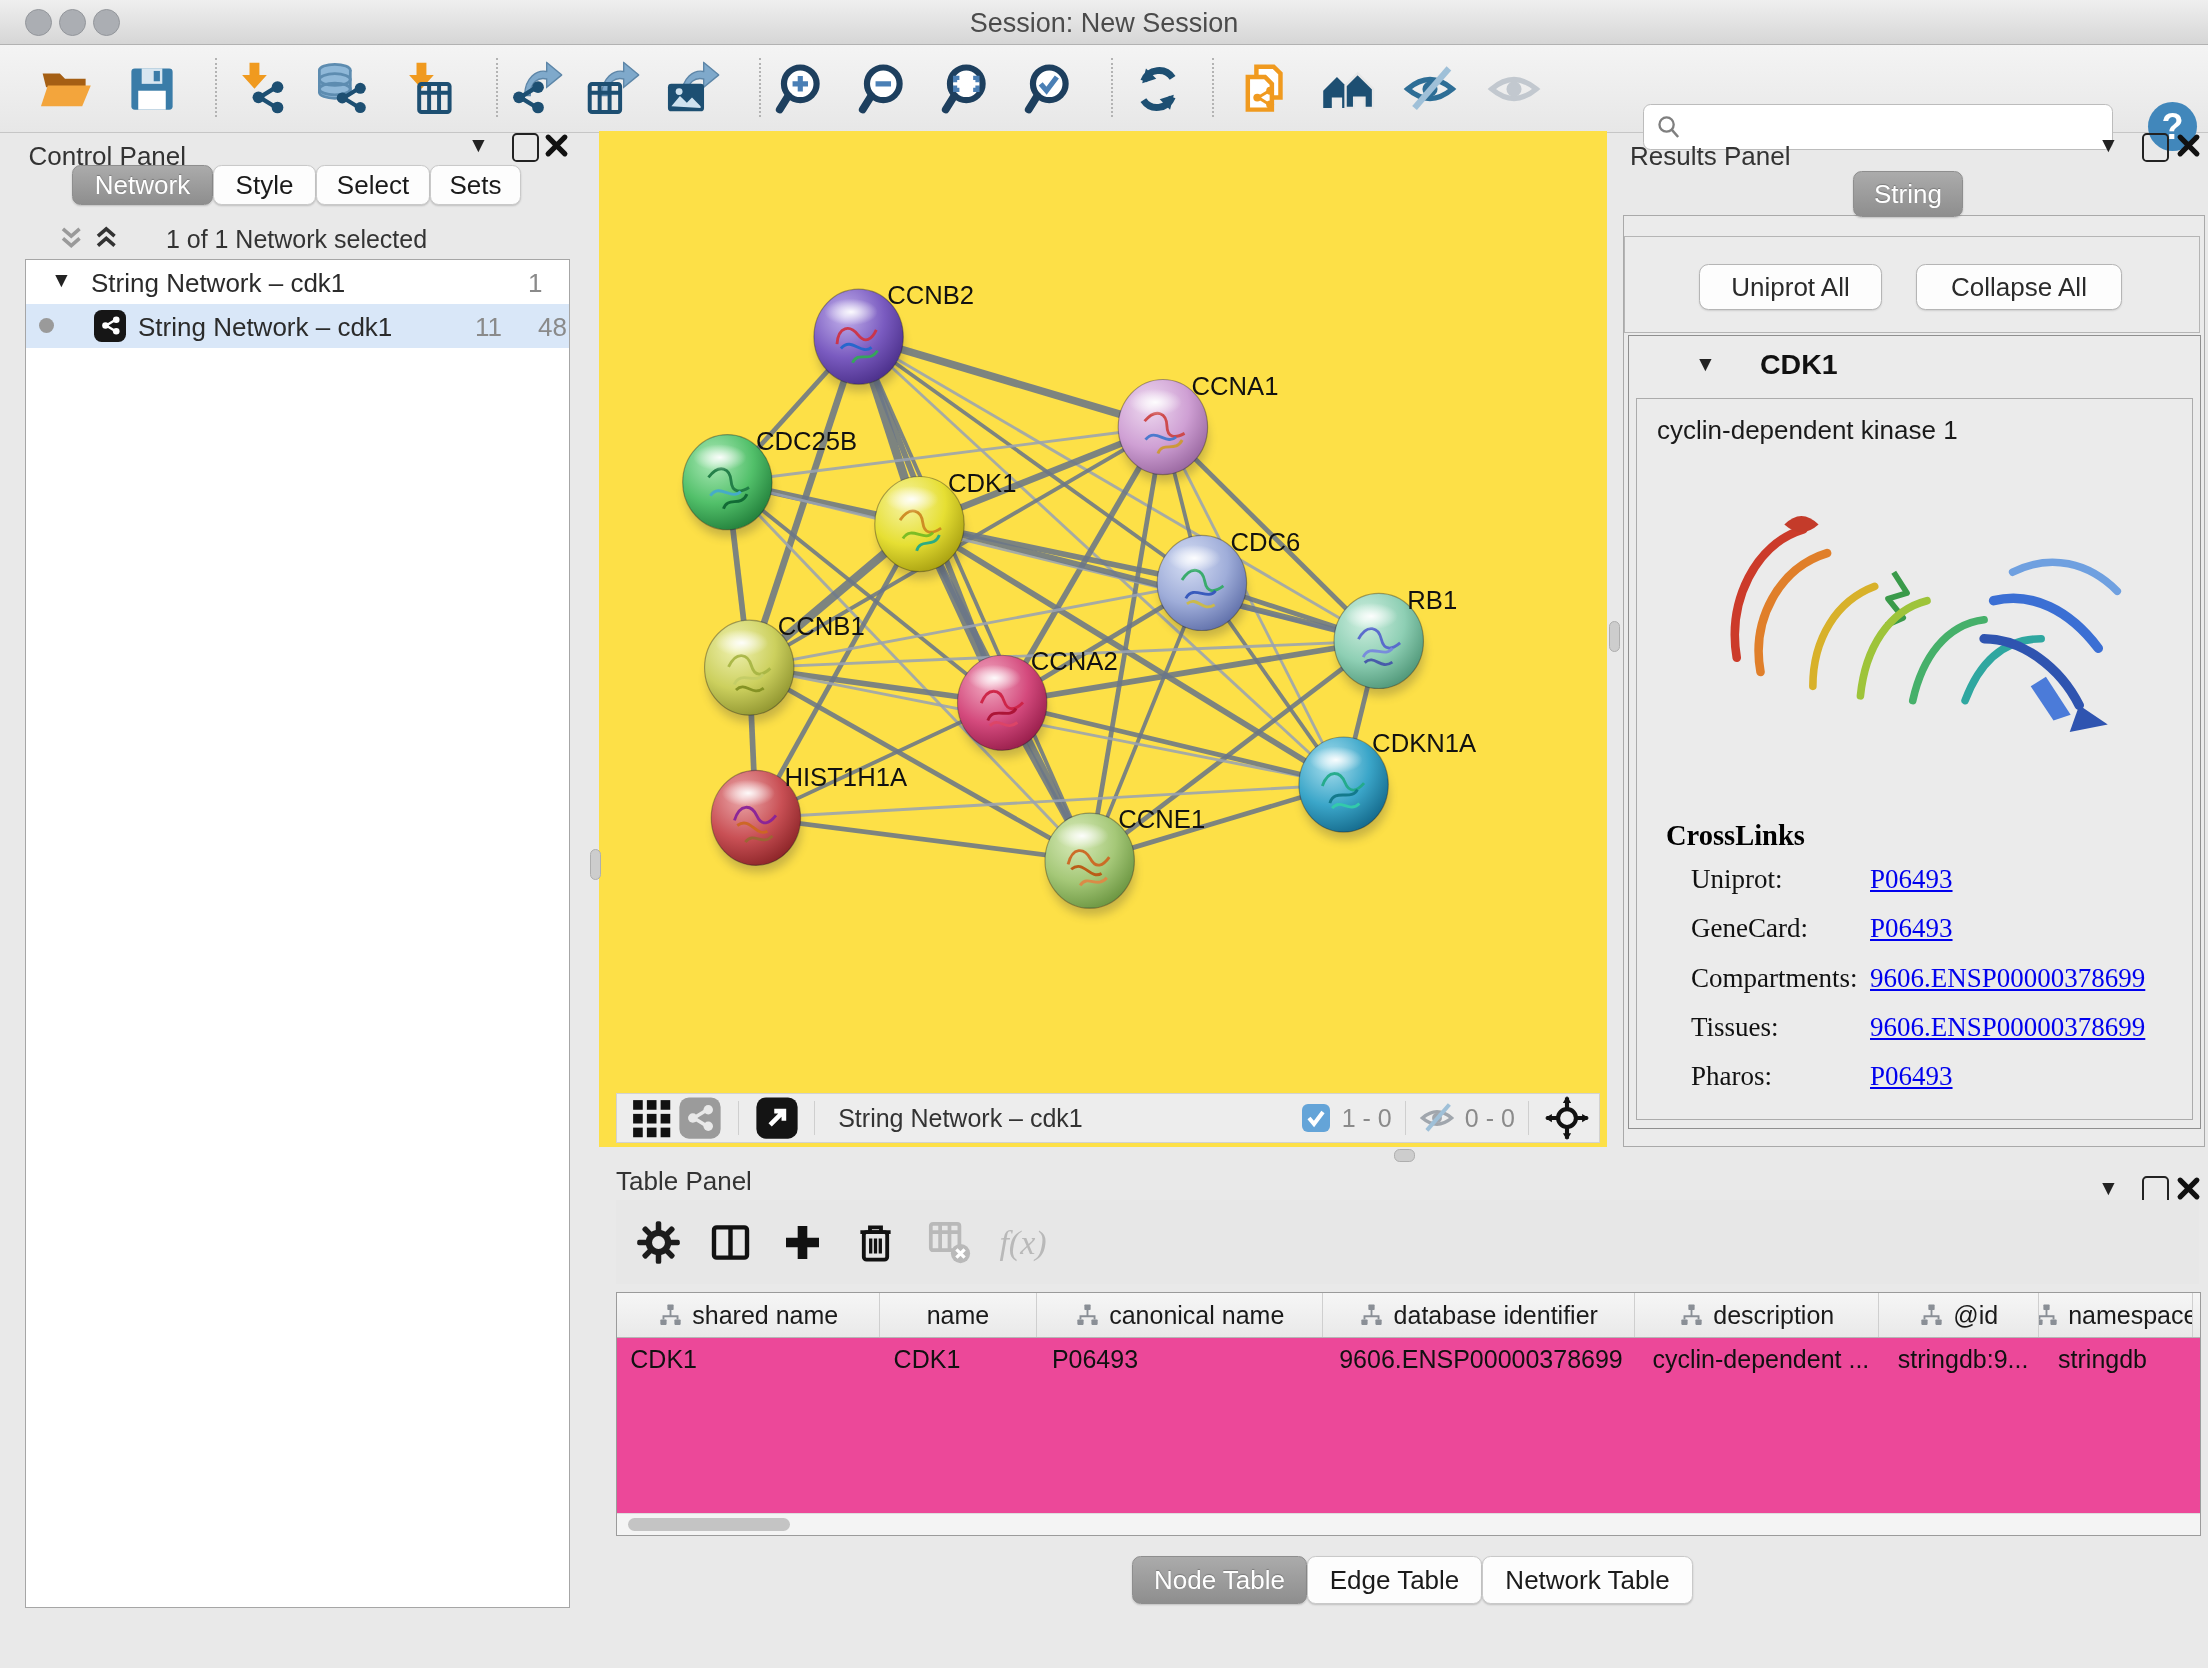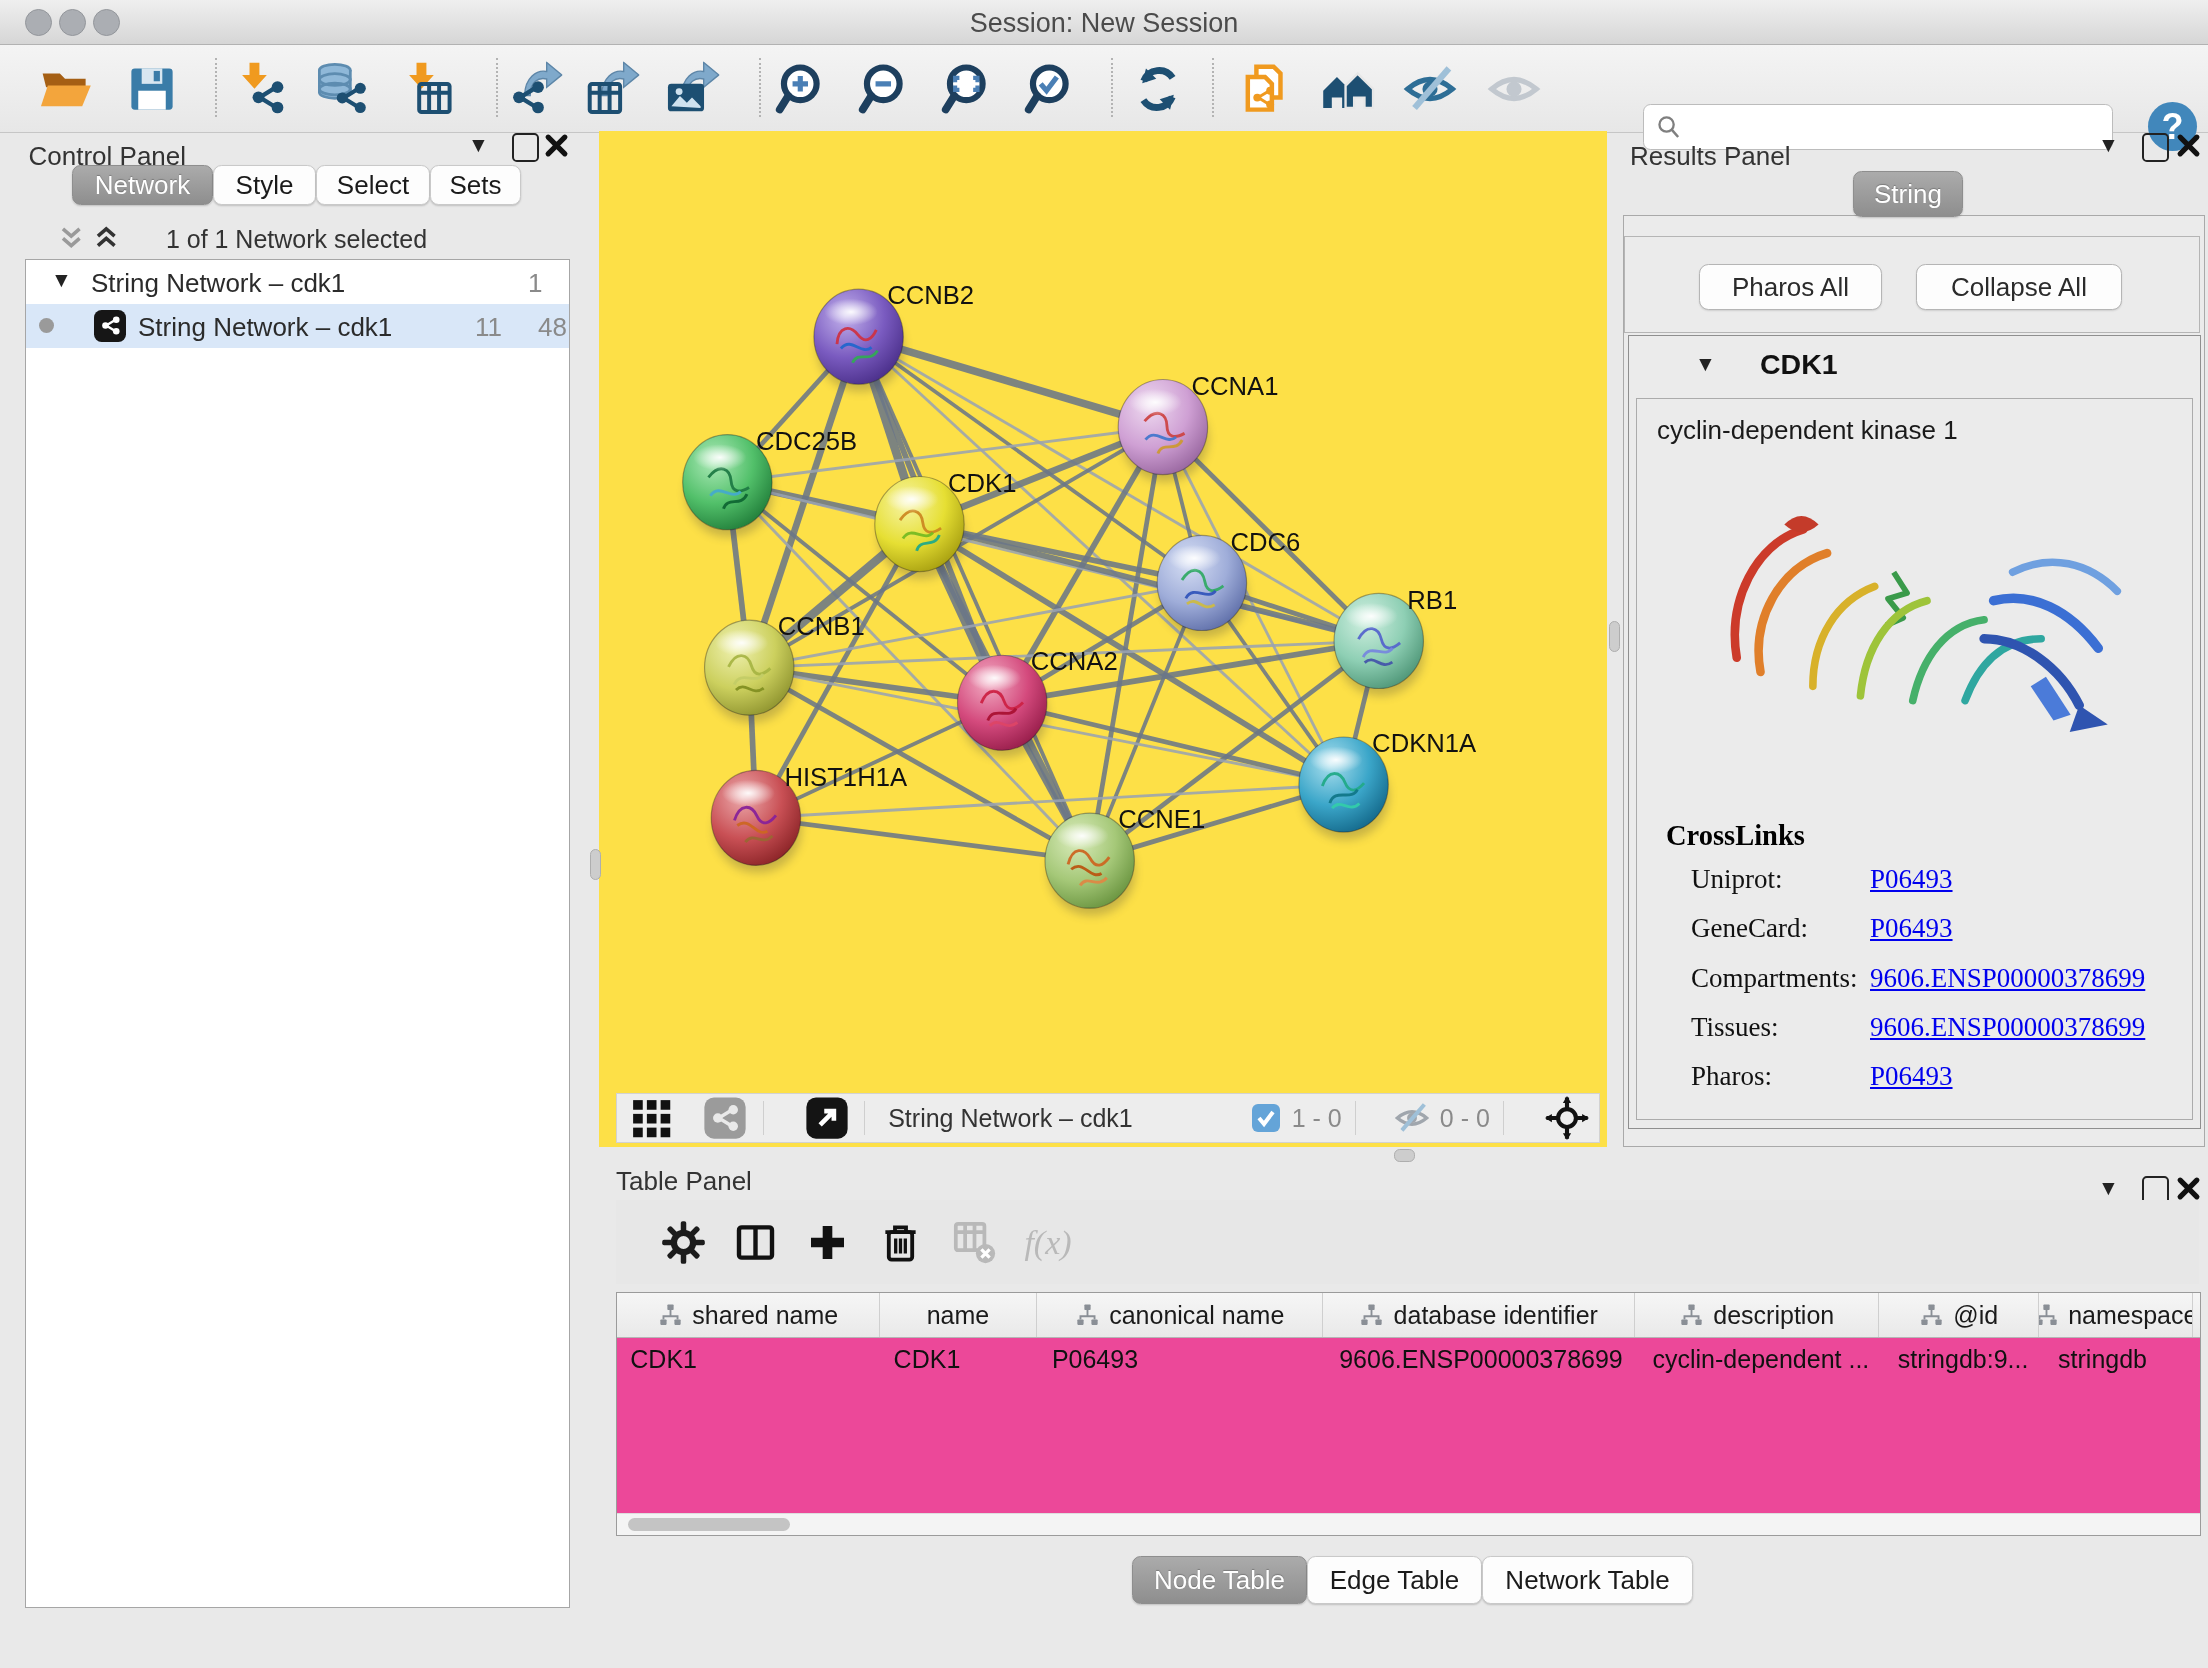--- a/index.html
+++ b/index.html
@@ -61,21 +61,21 @@
   #entryname{left:1760px;top:348px;font-size:28.5px;font-weight:bold;color:#111;}
   #entrydesc{left:1657px;top:415px;font-size:26px;color:#1a1a1a;}
   #xl-title{left:1666px;top:820px;font-family:"Liberation Serif",serif;font-weight:bold;font-size:28.5px;color:#000;}
   .xlrow{position:absolute;left:1691px;width:495px;height:49px;font-family:"Liberation Serif",serif;font-size:27px;}
   .xlrow .lab{position:absolute;left:0;color:#111;}
   .xlrow .val{position:absolute;left:179px;color:#0000ee;text-decoration:underline;}
   
   #tbl-title{left:616px;top:1166px;}
   #tbl-toolbar{left:616px;top:1200px;width:1583px;height:84px;background:#e7e7e7;}
   .ttbicon{position:absolute;top:50%;transform:translate(-50%,-50%);width:49px;height:49px;display:flex;
-           align-items:center;justify-content:center;margin-left:25px;}
+           align-items:center;justify-content:center;}
   .ttbicon svg{width:44px;height:44px;}
   .fx{font-family:"Liberation Serif",serif;font-style:italic;font-size:34px;color:#b9b9b9;}
   #datatable{left:616px;top:1292px;width:1583px;height:242px;background:#ec4899;border:1.9px solid #9b9b9b;
              overflow:hidden;}
   #thead{display:flex;height:44px;background:linear-gradient(#f6f6f6,#e9e9e9);border-bottom:1.9px solid #b5b5b5;}
   .th{display:flex;align-items:center;justify-content:center;gap:9.5px;font-size:25px;color:#1a1a1a;
       border-right:1.9px solid #cfcfcf;overflow:hidden;white-space:nowrap;flex:none;}
   .th svg{width:25px;height:25px;flex:none;}
   #trow{display:flex;height:42px;}
   .td{font-size:25px;color:#111;padding-left:13.3px;display:flex;align-items:center;overflow:hidden;
@@ -652,21 +652,21 @@
     <svg viewBox="0 0 24 24">
         <path d="M4 4 L20 20 M20 4 L4 20" stroke="#111" stroke-width="5" stroke-linecap="round"></path>
       </svg>
   </div>
   <div id="res-outer" class="abs"></div>
   <div class="tab active" style="left:1853px;top:171px;width:108px;height:44px;z-index:3;">
       <span>String</span>
     </div>
   <div id="res-btnbox" class="abs"></div>
   <div class="resbtn" style="left:1699px;width:181px;">
-      <span>Pharos All</span>
+      <span>Uniprot All</span>
     </div>
   <div class="resbtn" style="left:1916px;width:204px;">
       <span>Collapse All</span>
     </div>
 
   <div id="entrybox" class="abs"></div>
   <div class="abs caret" style="left:1695px;top:352px;z-index:2;">▼</div>
   <div id="entryname" class="abs">CDK1</div>
   <div id="subbox" class="abs"></div>
   <div id="entrydesc" class="abs">cyclin-dependent kinase 1</div>

